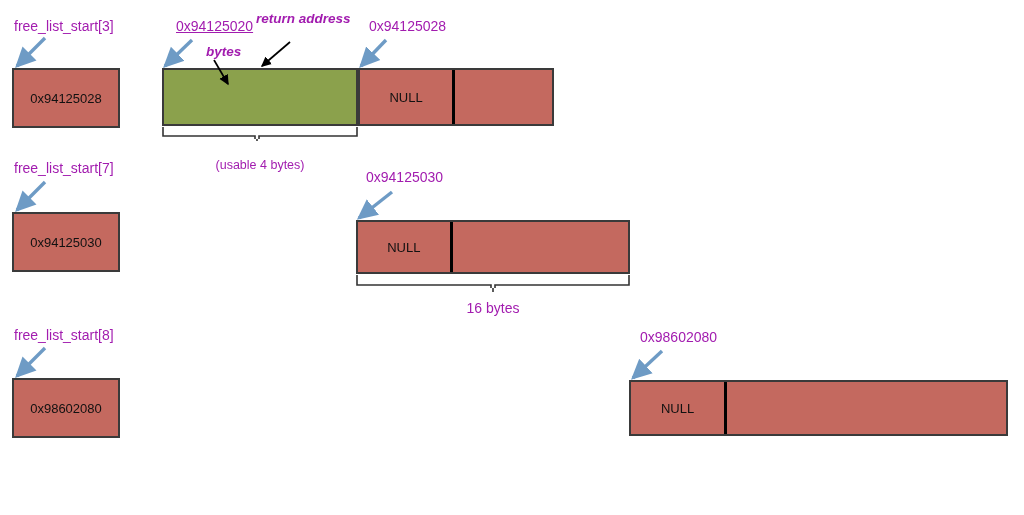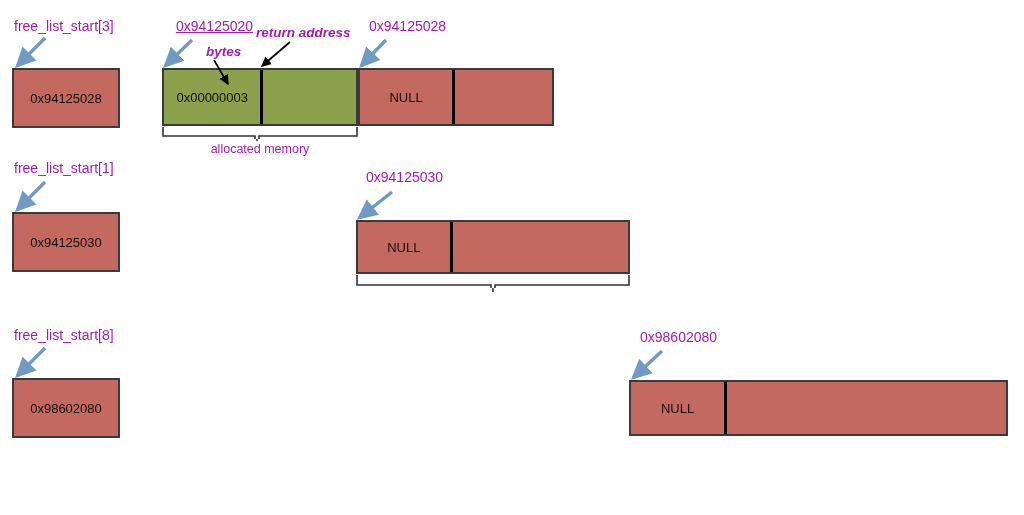--- a/index.html
+++ b/index.html
@@ -69,59 +69,59 @@
 <body>
 
 <div id="canvas">
 
   <div class="lbl" style="left:14px; top:18px;">free_list_start[3]</div>
 
   <div class="blk red" style="left:12px; top:68px; width:108px; height:60px;">
     <div class="cell" style="width:100%;">0x94125028</div>
   </div>
 
-  <div class="lbl" style="left:14px; top:160px;">free_list_start[1]</div>
+  <div class="lbl" style="left:14px; top:160px;">free_list_start[7]</div>
 
   <div class="blk red" style="left:12px; top:212px; width:108px; height:60px;">
     <div class="cell" style="width:100%;">0x94125030</div>
   </div>
 
   <div class="lbl" style="left:14px; top:327px;">free_list_start[8]</div>
 
   <div class="blk red" style="left:12px; top:378px; width:108px; height:60px;">
     <div class="cell" style="width:100%;">0x98602080</div>
   </div>
 
   <div class="lbl" style="left:176px; top:18px;text-decoration:underline;">0x94125020</div>
 
   <div class="lbl bolditalic" style="left:206px; top:44px;">bytes</div>
 
-  <div class="lbl bolditalic" style="left:256px; top:25px;">return address</div>
+  <div class="lbl bolditalic" style="left:256px; top:11px;">return address</div>
 
   <div class="lbl" style="left:369px; top:18px;">0x94125028</div>
 
   <div class="blk green" style="left:162px; top:68px; width:196px; height:58px;">
-    <div class="cell divline" style="width:100px;">0x00000003</div>
     <div class="cell" style="width:93px;"></div>
   </div>
 
   <div class="blk red" style="left:358px; top:68px; width:196px; height:58px;">
     <div class="cell divline" style="width:95px;">NULL</div>
     <div class="cell" style="width:97px;"></div>
   </div>
 
-  <div class="lbl small center" style="left:162px; top:142px; width:196px;">allocated memory</div>
+  <div class="lbl small center" style="left:162px; top:158px; width:196px;">(usable 4 bytes)</div>
 
   <div class="lbl" style="left:366px; top:169px;">0x94125030</div>
 
   <div class="blk red" style="left:356px; top:220px; width:274px; height:54px;">
     <div class="cell divline" style="width:95px;">NULL</div>
     <div class="cell" style="width:176px;"></div>
   </div>
 
+  <div class="lbl center" style="left:356px; top:300px; width:274px;">16 bytes</div>
 
   <div class="lbl" style="left:640px; top:329px;">0x98602080</div>
 
   <div class="blk red" style="left:629px; top:380px; width:379px; height:56px;">
     <div class="cell divline" style="width:96px;">NULL</div>
     <div class="cell" style="width:279px;"></div>
   </div>
 
   <svg class="overlay" viewBox="0 0 1024 515" xmlns="http://www.w3.org/2000/svg">
     <defs>

